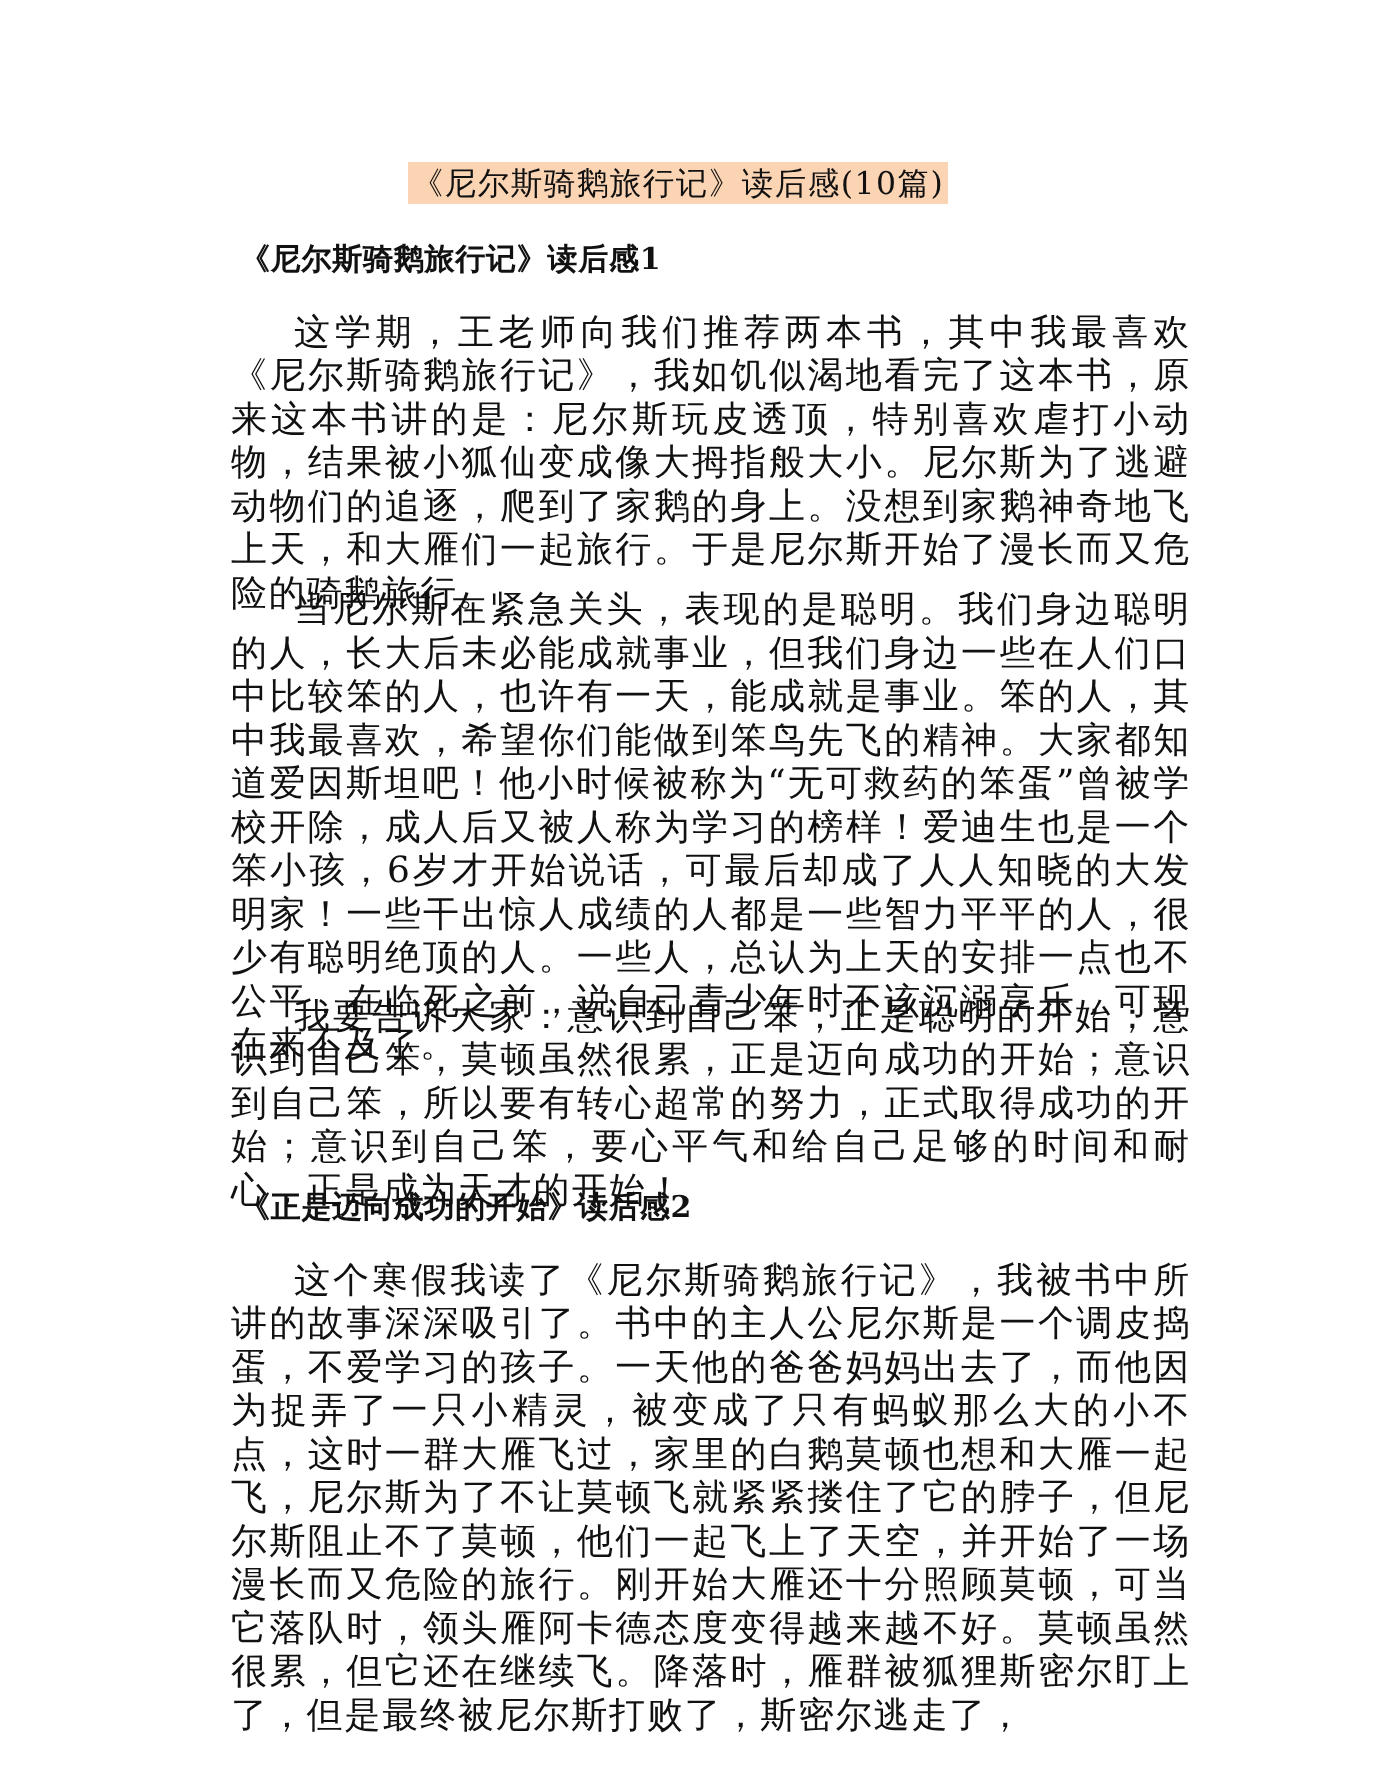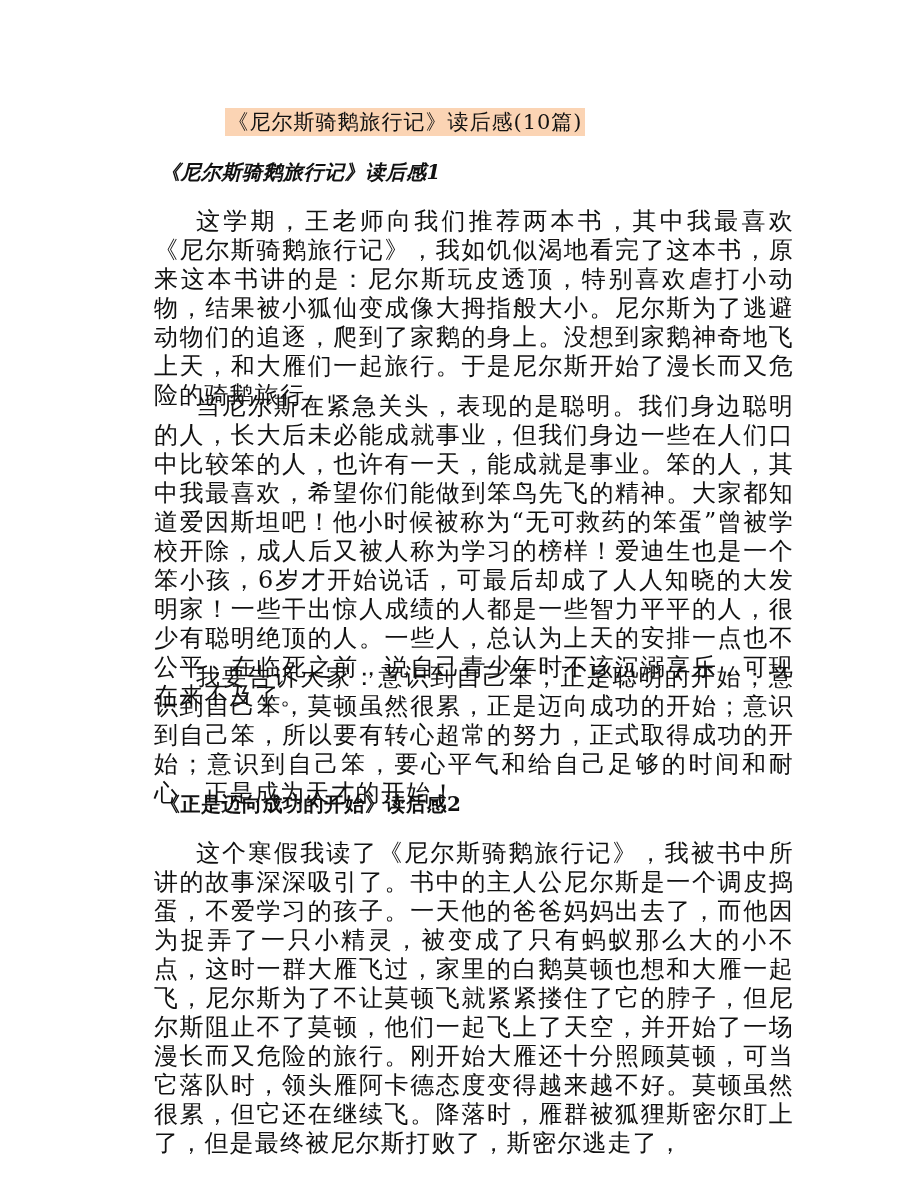--- a/index.html
+++ b/index.html
@@ -1,32 +1,32 @@
 <!DOCTYPE html>
 <html><head>
   <meta charset="utf-8">
   <style>
     html, body { margin: 0; padding: 0; background: #ffffff; }
     body { width: 920px; height: 1191px; position: relative; overflow: hidden;
            font-family: "DejaVu Serif", "Liberation Serif", serif; color: #111; }
-    .doc-title-wrap { position: absolute; left: 0; top: 108px; width: 750px; text-align: center; }
+    .doc-title-wrap { position: absolute; left: 0; top: 108px; width: 750px; text-align: center; padding-left: 47px; }
     .doc-title { display: inline-block; background: #FBD4B4; font-size: 21px; line-height: 28px;
                  padding: 0 2px; margin-left: 60px; letter-spacing: 1px; }
     .sec-head { position: absolute; left: 160px; font-size: 20px; font-weight: bold; letter-spacing: 0.5px; line-height: 28px; }
     .para { position: absolute; left: 154px; width: 640px; font-size: 24px; line-height: 29px;
             text-indent: 42px; letter-spacing: 1.2px; text-align: justify; margin: 0; }
   </style>
 </head>
 <body>
 
 <div class="doc-title-wrap">
   <span class="doc-title">《尼尔斯骑鹅旅行记》读后感(10篇)</span>
 </div>
 
-<div class="sec-head" style="top:158px;font-style:italic;">《尼尔斯骑鹅旅行记》读后感1</div>
+<div class="sec-head" style="top:158px;">《尼尔斯骑鹅旅行记》读后感1</div>
 
 <p class="para" style="top:207px;">这学期，王老师向我们推荐两本书，其中我最喜欢《尼尔斯骑鹅旅行记》，我如饥似渴地看完了这本书，原来这本书讲的是：尼尔斯玩皮透顶，特别喜欢虐打小动物，结果被小狐仙变成像大拇指般大小。尼尔斯为了逃避动物们的追逐，爬到了家鹅的身上。没想到家鹅神奇地飞上天，和大雁们一起旅行。于是尼尔斯开始了漫长而又危险的骑鹅旅行。</p>
 
 <p class="para" style="top:392px;">当尼尔斯在紧急关头，表现的是聪明。我们身边聪明的人，长大后未必能成就事业，但我们身边一些在人们口中比较笨的人，也许有一天，能成就是事业。笨的人，其中我最喜欢，希望你们能做到笨鸟先飞的精神。大家都知道爱因斯坦吧！他小时候被称为“无可救药的笨蛋”曾被学校开除，成人后又被人称为学习的榜样！爱迪生也是一个笨小孩，6岁才开始说话，可最后却成了人人知晓的大发明家！一些干出惊人成绩的人都是一些智力平平的人，很少有聪明绝顶的人。一些人，总认为上天的安排一点也不公平，在临死之前，说自己青少年时不该沉溺享乐，可现在来不及了。</p>
 
 <p class="para" style="top:663px;">我要告诉大家：意识到自己笨，正是聪明的开始；意识到自己笨，莫顿虽然很累，正是迈向成功的开始；意识到自己笨，所以要有转心超常的努力，正式取得成功的开始；意识到自己笨，要心平气和给自己足够的时间和耐心，正是成为天才的开始！</p>
 
 <div class="sec-head" style="top:790px;">《正是迈向成功的开始》读后感2</div>
 
 <p class="para" style="top:839px;">这个寒假我读了《尼尔斯骑鹅旅行记》，我被书中所讲的故事深深吸引了。书中的主人公尼尔斯是一个调皮捣蛋，不爱学习的孩子。一天他的爸爸妈妈出去了，而他因为捉弄了一只小精灵，被变成了只有蚂蚁那么大的小不点，这时一群大雁飞过，家里的白鹅莫顿也想和大雁一起飞，尼尔斯为了不让莫顿飞就紧紧搂住了它的脖子，但尼尔斯阻止不了莫顿，他们一起飞上了天空，并开始了一场漫长而又危险的旅行。刚开始大雁还十分照顾莫顿，可当它落队时，领头雁阿卡德态度变得越来越不好。莫顿虽然很累，但它还在继续飞。降落时，雁群被狐狸斯密尔盯上了，但是最终被尼尔斯打败了，斯密尔逃走了，</p>

